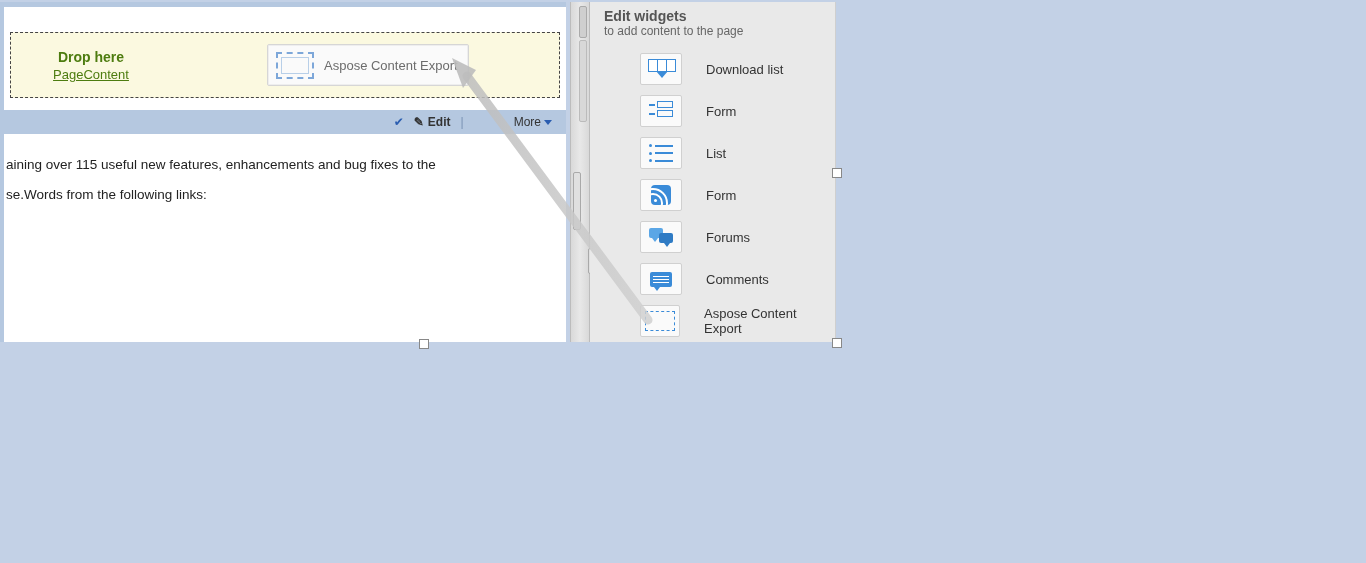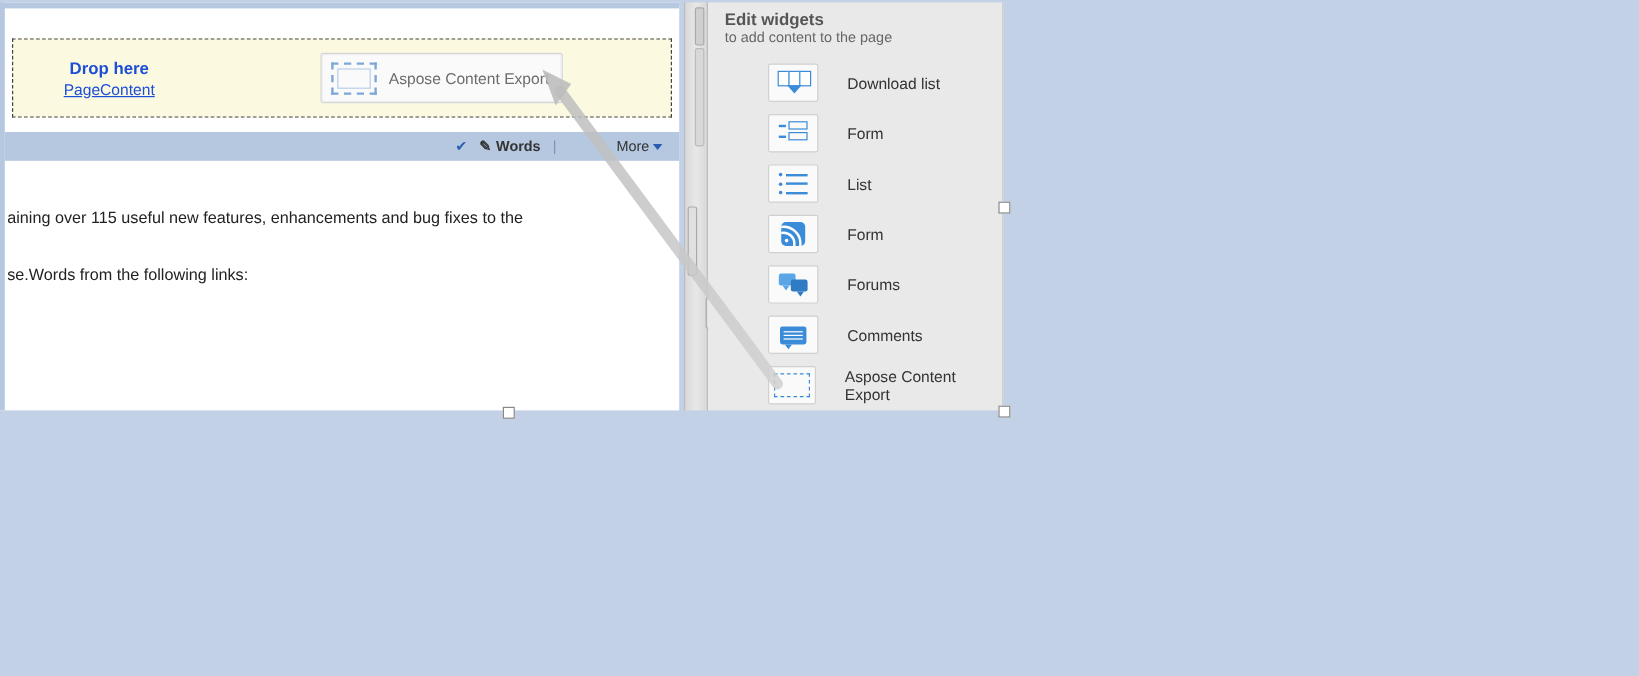--- a/index.html
+++ b/index.html
@@ -35,21 +35,21 @@
     height: 66px;
     background: #fbf9e0;
     border: 1px dashed #444;
     box-sizing: border-box;
     display: flex;
     align-items: center;
   }
   .drop-label {
     width: 160px;
     text-align: center;
-    color: #1d4ed8;
+    color: #4d7c0f;
   }
   .drop-label .title {
     font-weight: bold;
     font-size: 14px;
   }
   .drop-label .subtitle {
     font-size: 13px;
     margin-top: 2px;
     text-decoration: underline;
   }
@@ -139,21 +139,21 @@
     overflow: hidden;
   }
   .article-title {
     font-family: Arial, Helvetica, sans-serif;
     font-size: 22px;
     color: #1f3a6e;
     line-height: 1.35;
     margin: 6px 0 4px 0;
   }
   .article-body p {
-    margin: 32px 0 0 0;
+    margin: 15px 0 0 0;
     color: #222;
     font-size: 13.5px;
   }
 
   .handle-bottom {
     position: absolute;
     left: 419px;
     top: 339px;
     width: 8px;
     height: 8px;
@@ -494,21 +494,21 @@
     <div class="drop-widget">
       <div class="icon"></div>
       <div class="label">Aspose Content Export</div>
     </div>
   </div>
 
   <div class="blue-bar">
     <span class="check">✔</span>
     <span class="edit">
       <span class="pencil">✎</span>
-      <span>Words</span>
+      <span>Edit</span>
     </span>
     <span class="divider">|</span>
     <span class="more">
       <span>More</span>
       <span class="caret"></span>
     </span>
   </div>
 
   <div class="article-area">
     <div class="article-body">

